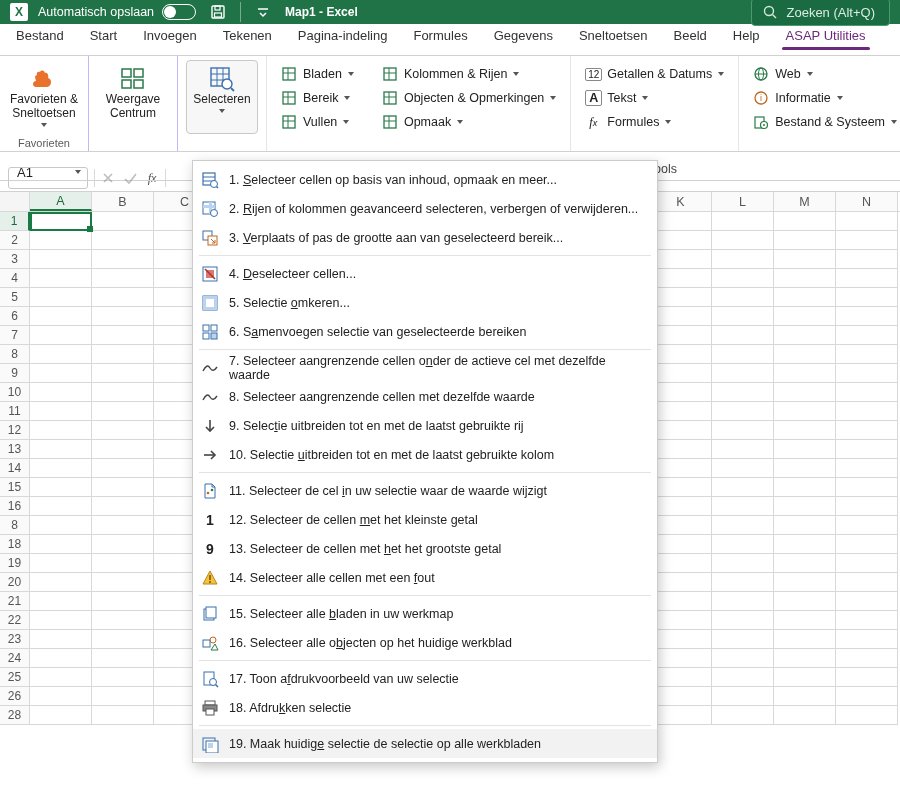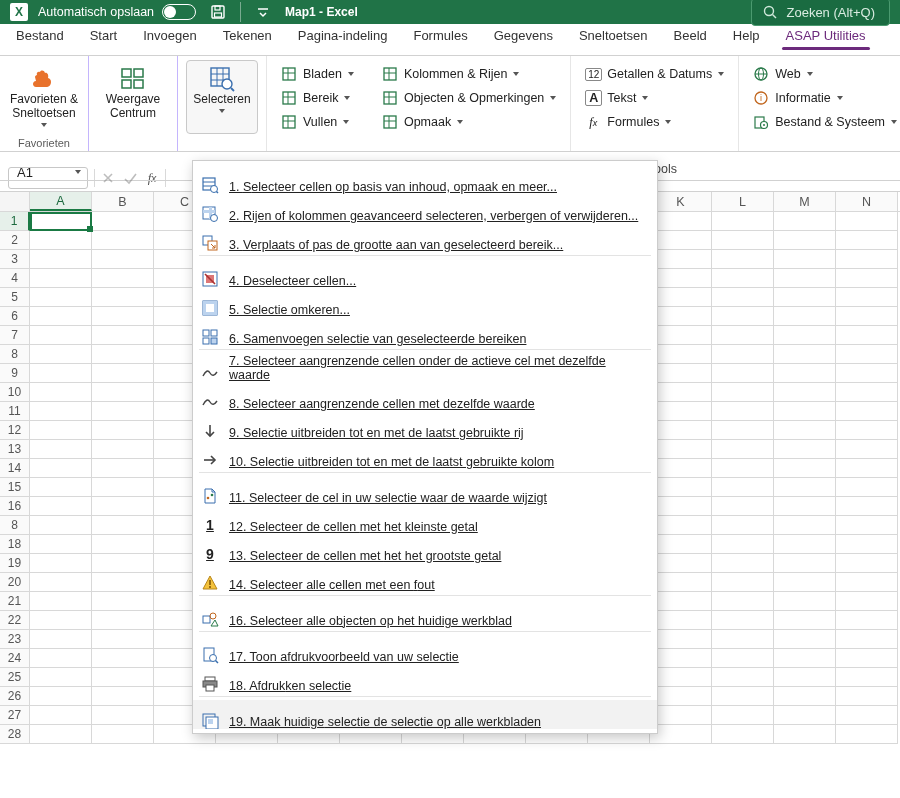--- a/index.html
+++ b/index.html
@@ -65,21 +65,21 @@
   .colhdr{width:62px;text-align:center;font-size:12.5px;color:#555;border-right:1px solid var(--grid-border);background:#fafafa;display:flex;align-items:center;justify-content:center;}
   .colhdr.sel{background:#e6f0ea;border-bottom:2px solid var(--cell-sel);color:#1d6a3f;}
   .gridrow{display:flex;height:19px;}
   .rowhdr{width:30px;text-align:center;font-size:12px;color:#555;border-right:1px solid var(--grid-border);border-bottom:1px solid var(--grid-border);background:#fafafa;display:flex;align-items:center;justify-content:center;}
   .rowhdr.sel{background:#e6f0ea;border-right:2px solid var(--cell-sel);color:#1d6a3f;}
   .cell{width:62px;border-right:1px solid var(--grid-border);border-bottom:1px solid var(--grid-border);}
   .sel-rect{position:absolute;left:30px;top:20px;width:62px;height:19px;border:2px solid var(--cell-sel);pointer-events:none;}
   .sel-rect:after{content:"";position:absolute;right:-3px;bottom:-3px;width:6px;height:6px;background:var(--cell-sel);}
   
   .dropdown{position:absolute;left:192px;top:160px;width:466px;background:#fff;border:1px solid var(--menu-border);box-shadow:2px 4px 12px rgba(0,0,0,.22);padding:4px 0;}
-  .menu-item{display:flex;align-items:flex-end;height:29px;padding:0 8px 0 8px;font-size:12.5px;gap:10px;text-decoration:underline;}
+  .menu-item{display:flex;align-items:center;height:29px;padding:0 8px 0 8px;font-size:12.5px;gap:10px;}
   .menu-item:hover,.menu-item.hover{background:var(--hover);}
   .menu-icon{width:18px;height:18px;flex:0 0 18px;display:flex;align-items:center;justify-content:center;}
   .menu-label .ul{text-decoration:underline;}
   .menu-sep{height:1px;background:var(--menu-sep);margin:3px 6px;}
   
   svg.icon{width:16px;height:16px;}
   svg.icon18{width:18px;height:18px;}
   svg.icon28{width:28px;height:28px;}
 </style>
 </head>
@@ -769,37 +769,20 @@
         <div class="cell"></div>
         <div class="cell"></div>
         <div class="cell"></div>
         <div class="cell"></div>
         <div class="cell"></div>
         <div class="cell"></div>
         <div class="cell"></div>
         <div class="cell"></div>
       </div>
       <div class="gridrow">
-        <div class="rowhdr">27</div>
-        <div class="cell"></div>
-        <div class="cell"></div>
-        <div class="cell"></div>
-        <div class="cell"></div>
-        <div class="cell"></div>
-        <div class="cell"></div>
-        <div class="cell"></div>
-        <div class="cell"></div>
-        <div class="cell"></div>
-        <div class="cell"></div>
-        <div class="cell"></div>
-        <div class="cell"></div>
-        <div class="cell"></div>
-        <div class="cell"></div>
-      </div>
-      <div class="gridrow">
         <div class="rowhdr">28</div>
         <div class="cell"></div>
         <div class="cell"></div>
         <div class="cell"></div>
         <div class="cell"></div>
         <div class="cell"></div>
         <div class="cell"></div>
         <div class="cell"></div>
         <div class="cell"></div>
         <div class="cell"></div>
@@ -945,20 +928,29 @@
           <line x1="9" y1="6" x2="9" y2="11" stroke="#7a4f00" stroke-width="1.5"></line>
           <circle cx="9" cy="13" r="1" fill="#7a4f00"></circle>
         </svg>
       </span>
       <span class="menu-label">14.  Selecteer alle cellen met een <span class="ul">f</span>out</span>
     </div>
     <div class="menu-sep"></div>
     <div class="menu-item">
       <span class="menu-icon">
         <svg class="icon18" viewBox="0 0 18 18">
+          <rect x="3" y="4" width="10" height="11" fill="#fff" stroke="#3a6fae"></rect>
+          <rect x="5" y="2" width="10" height="11" fill="#fff" stroke="#3a6fae"></rect>
+        </svg>
+      </span>
+      <span class="menu-label">15.  Selecteer alle <span class="ul">b</span>laden in uw werkmap</span>
+    </div>
+    <div class="menu-item">
+      <span class="menu-icon">
+        <svg class="icon18" viewBox="0 0 18 18">
           <rect x="2" y="6" width="7" height="7" fill="none" stroke="#3a6fae"></rect>
           <circle cx="12" cy="6" r="3" fill="none" stroke="#c1661e"></circle>
           <polygon points="10,16 14,10 17,16" fill="none" stroke="#2a7a4a"></polygon>
         </svg>
       </span>
       <span class="menu-label">16.  Selecteer alle o<span class="ul">b</span>jecten op het huidige werkblad</span>
     </div>
     <div class="menu-sep"></div>
     <div class="menu-item">
       <span class="menu-icon">

